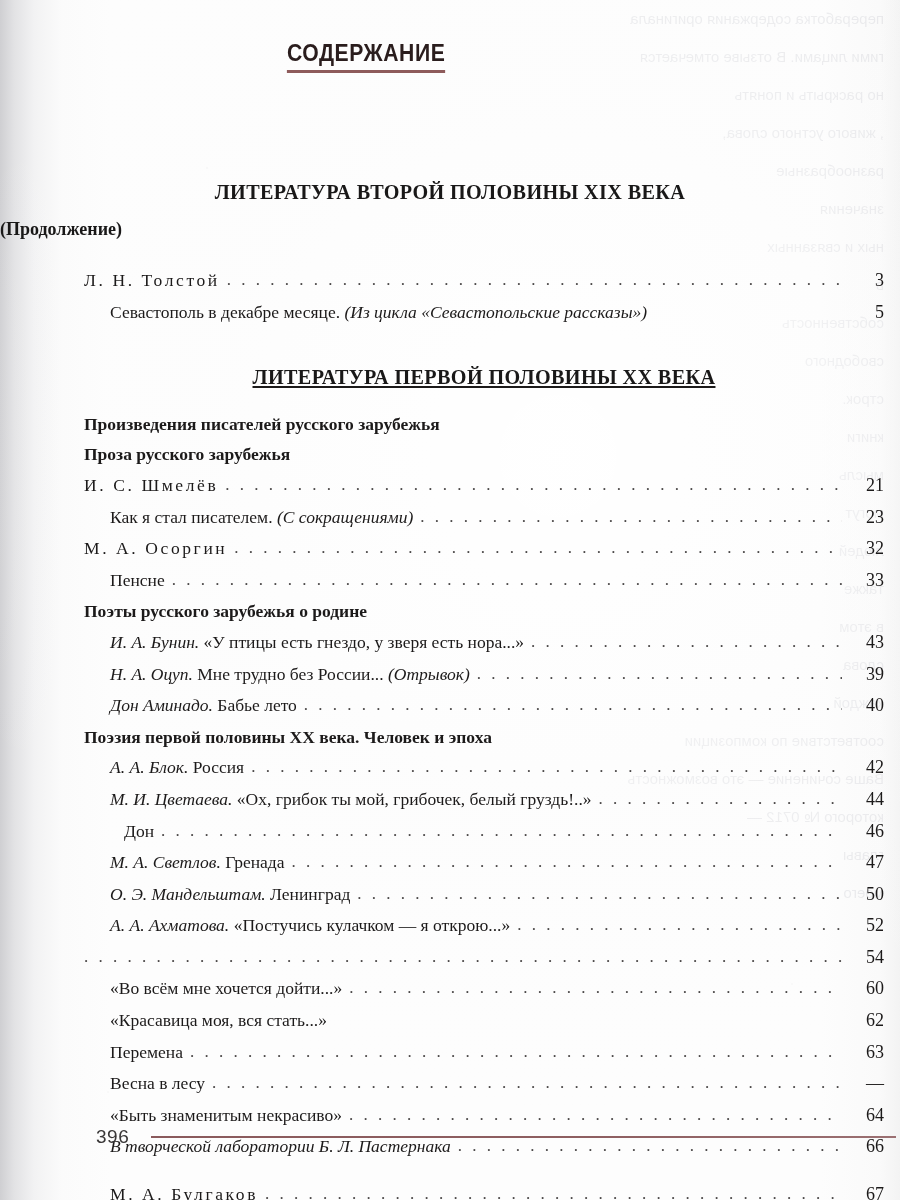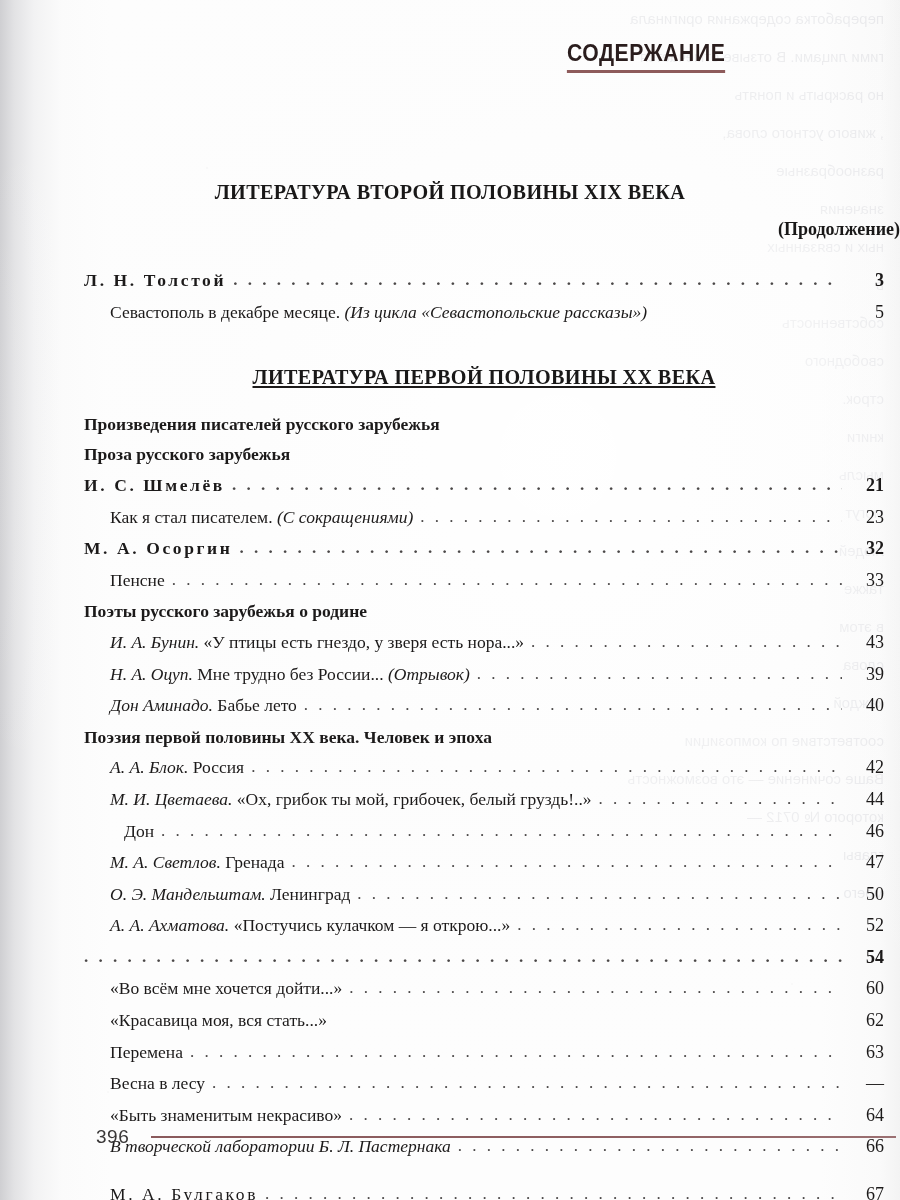--- a/index.html
+++ b/index.html
@@ -64,21 +64,21 @@
     height: 1200px;
     color: #211f1f;
   }
 
   
   .toc-title-wrap {
     position: absolute;
     left: 0;
     top: 40px;
     width: 732px;
-    text-align: right;
+    text-align: center;
   }
   .toc-title {
     display: inline-block;
     font-family: "Liberation Sans", "DejaVu Sans", sans-serif;
     font-weight: bold;
     font-size: 23px;
     letter-spacing: 0.6px;
     color: #2a1d1d;
     transform: scaleX(0.92);
     transform-origin: center;
@@ -90,21 +90,21 @@
   .sec-head {
     text-align: center;
     font-weight: bold;
     font-size: 21px;
     letter-spacing: 0.4px;
     color: #191818;
     font-family: "Liberation Serif", "DejaVu Serif", serif;
     transform: scaleX(0.96);
   }
   .sec-sub {
-    text-align: right;
+    text-align: left;
     font-weight: bold;
     font-size: 18px;
     color: #191818;
     font-family: "Liberation Serif", "DejaVu Serif", serif;
   }
 
   
   .toc-list {
     position: absolute;
     left: 84px;
@@ -151,21 +151,21 @@
   .row.group .dots,
   .row.group .pg { visibility: hidden; }
 
   
   .row.center-head {
     display: block;
     text-decoration: underline;
   }
 
   
-  .lvl0 { padding-left: 0px; font-weight: bold; }
+  .lvl0 { padding-left: 0px; }
   .lvl1 { padding-left: 26px; }
   .lvl2 { padding-left: 40px; }
 
   
   .author { letter-spacing: 2.6px; }
 
   .ital { font-style: italic; }
 
   .spacer-sm { height: 16px; }
   .spacer-lg { height: 34px; }

